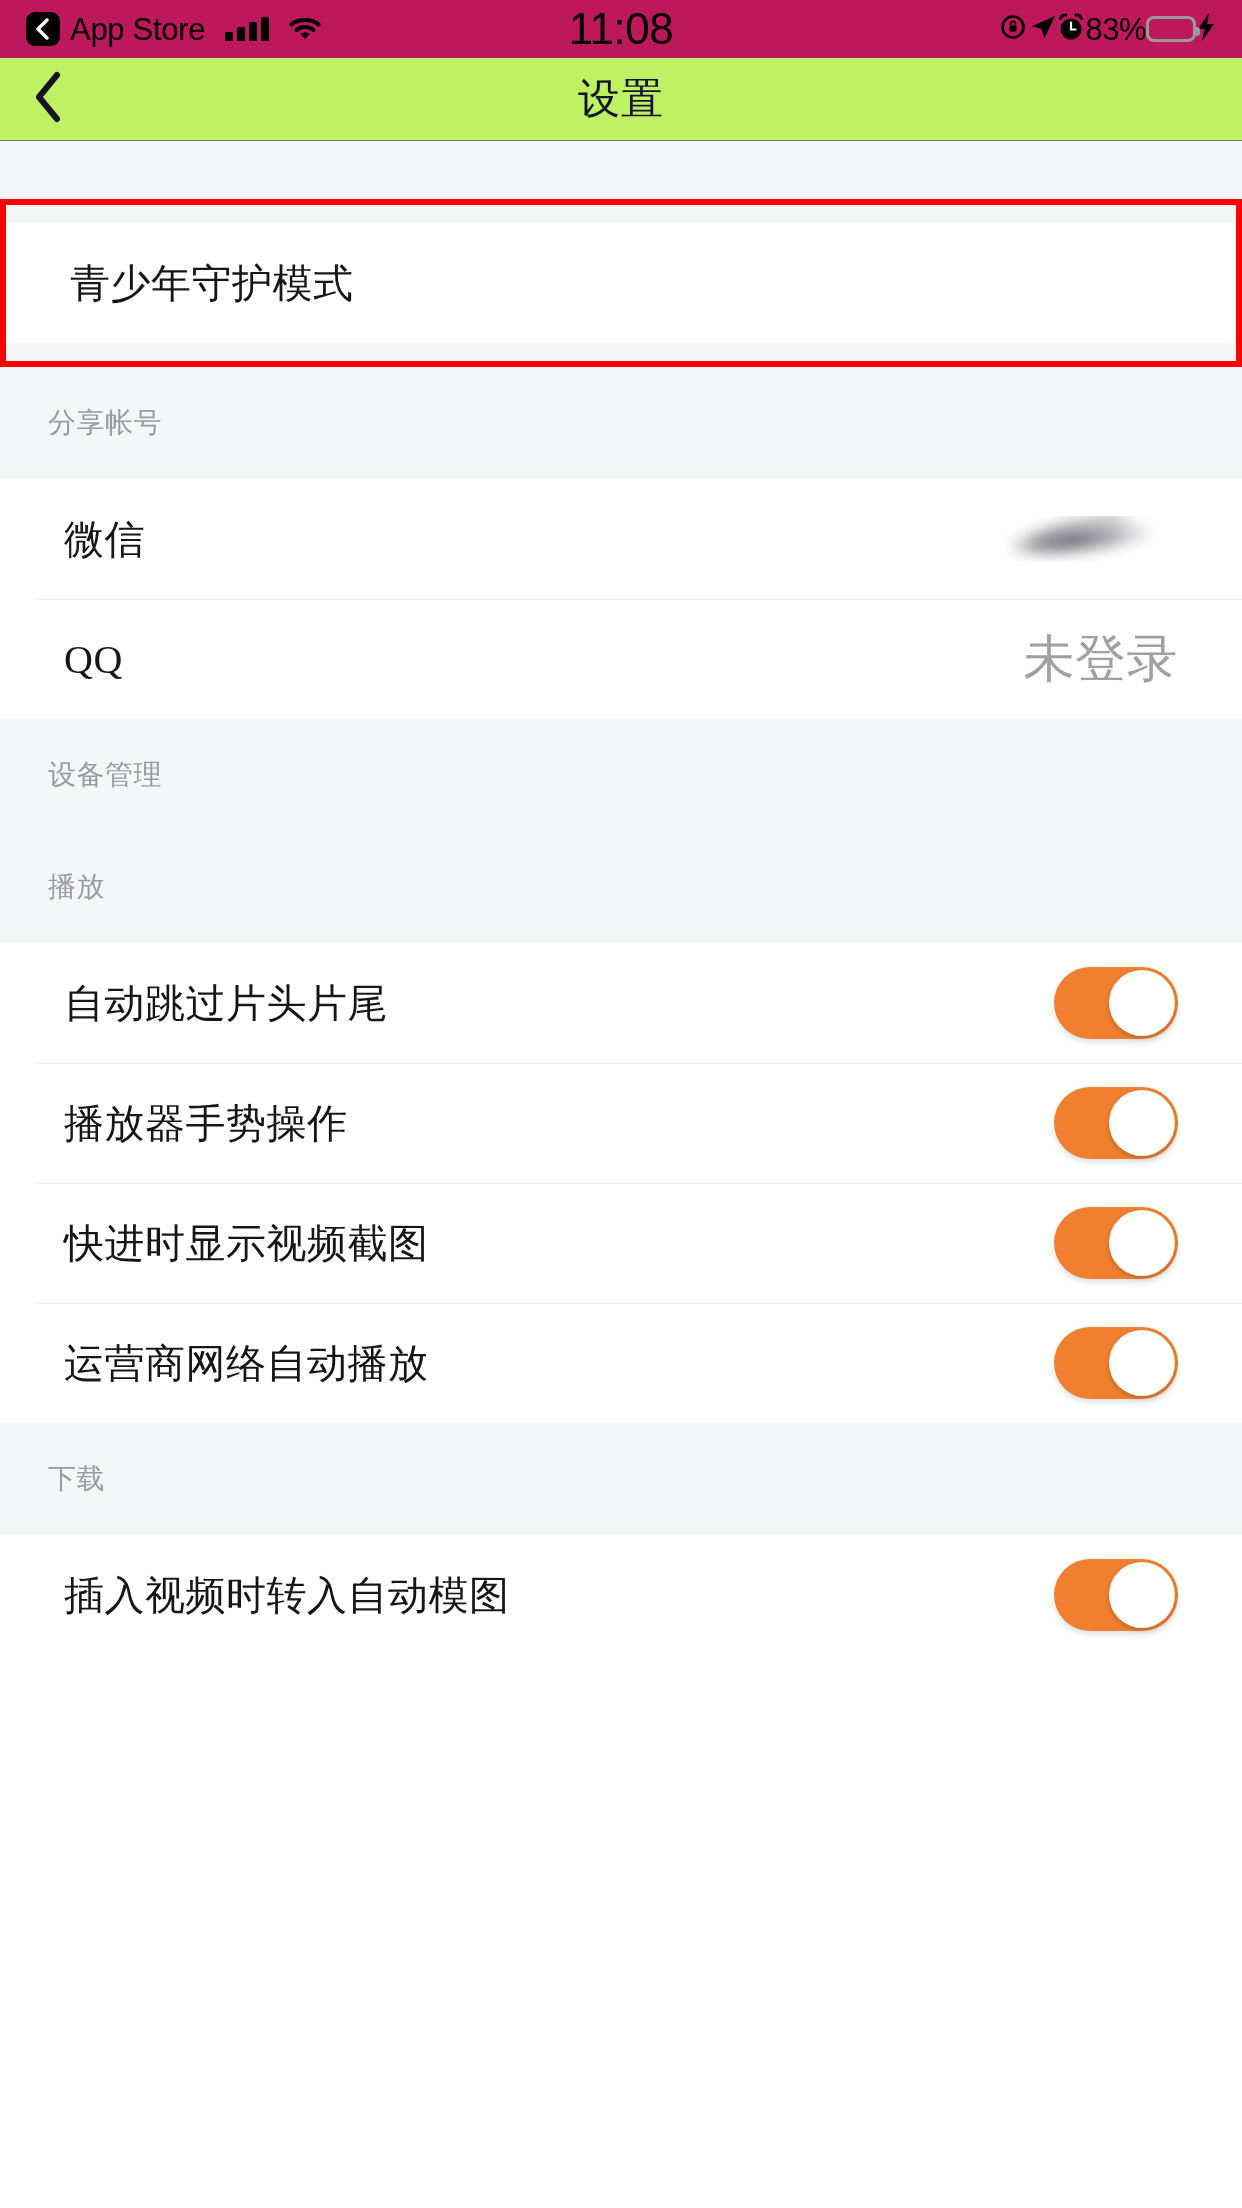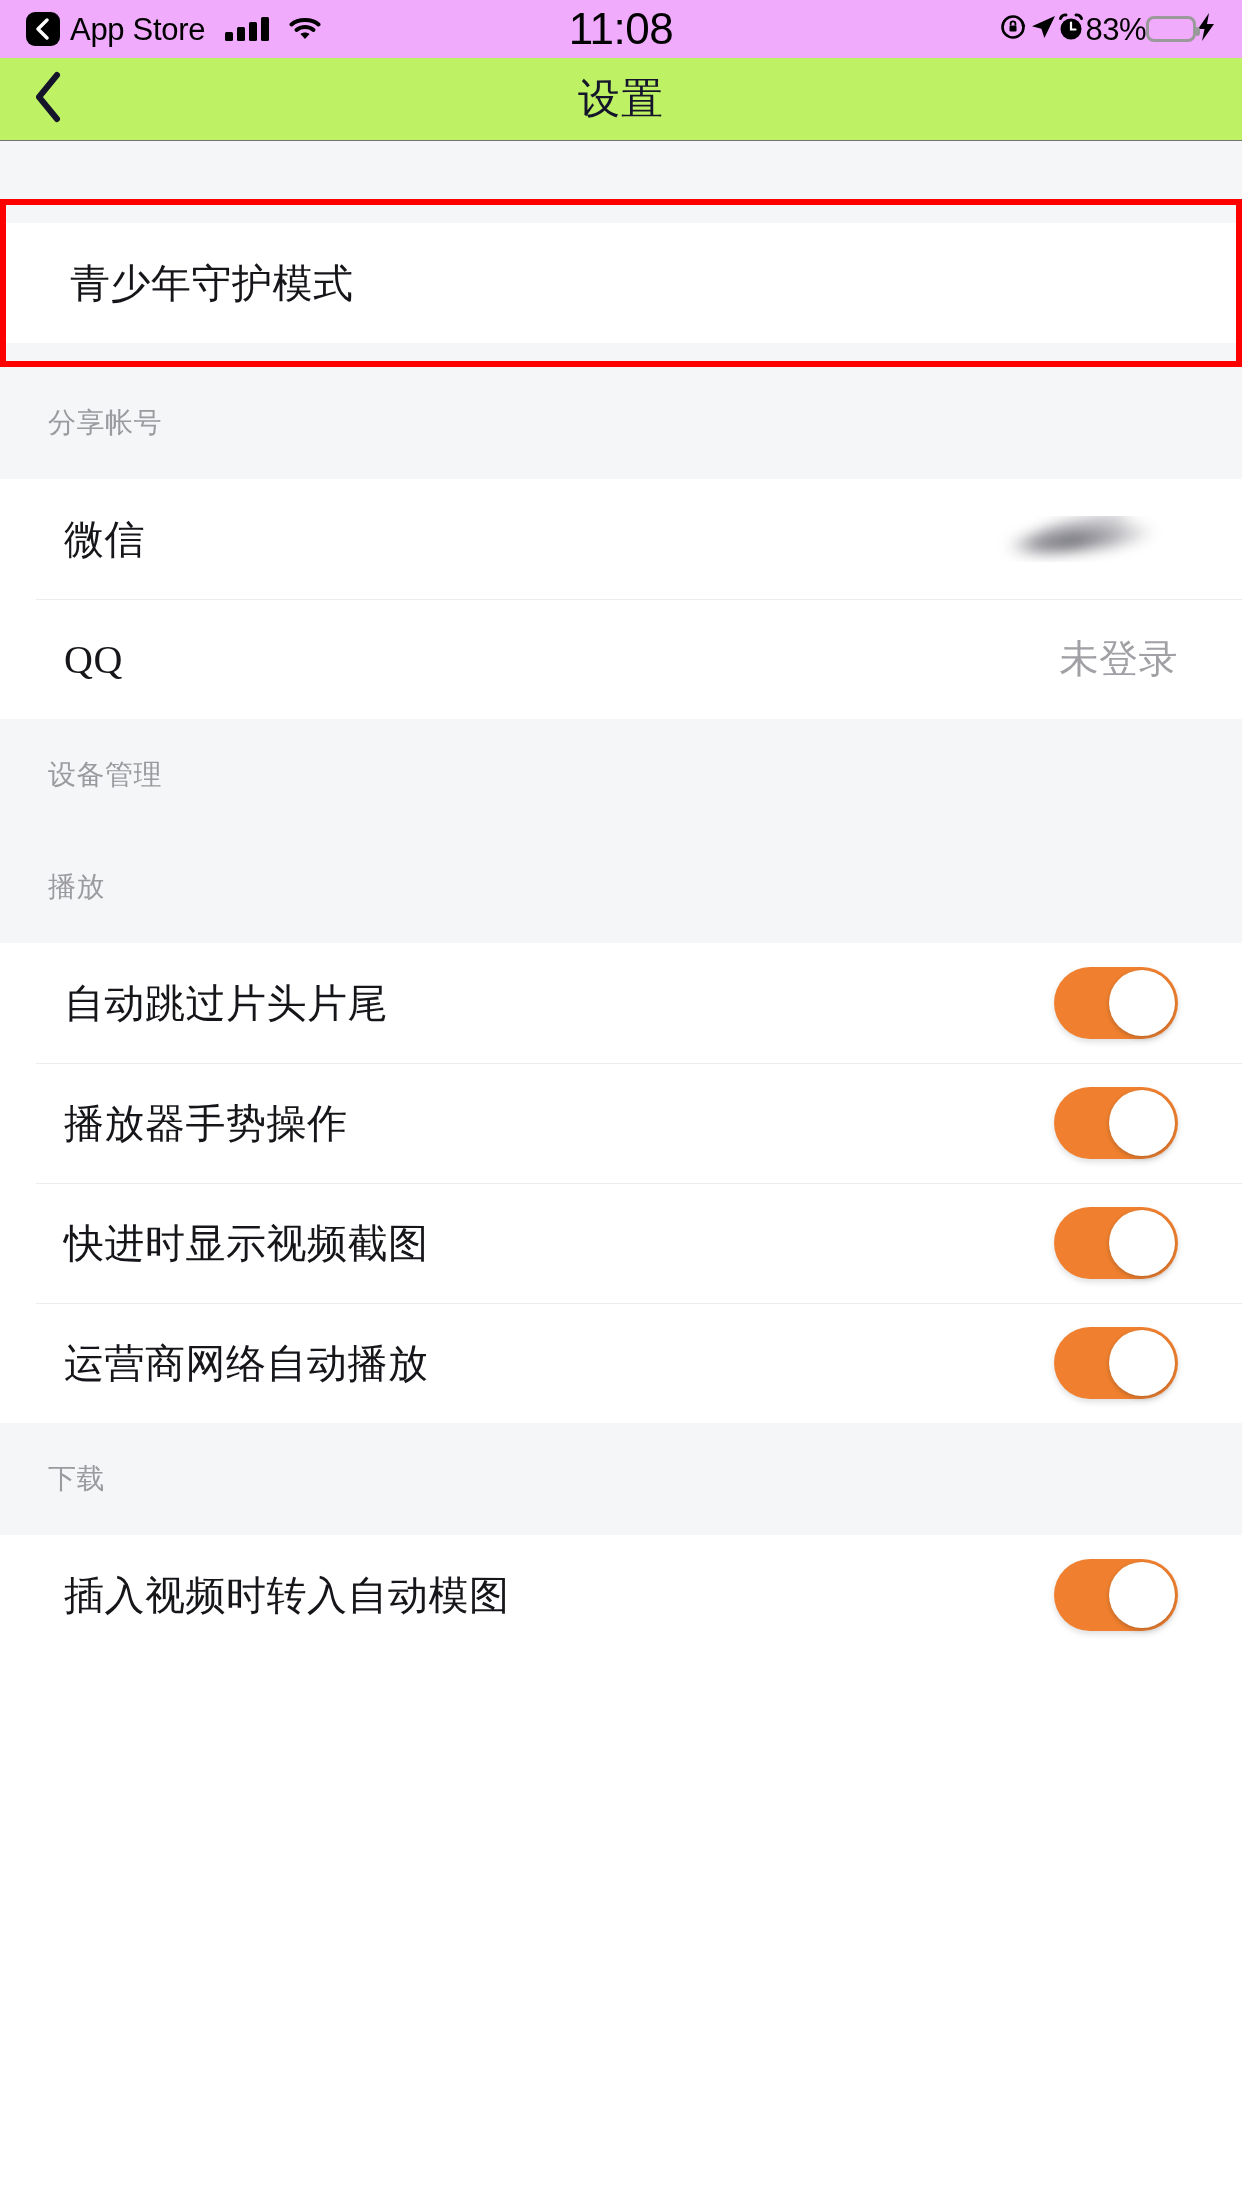--- a/index.html
+++ b/index.html
@@ -12,21 +12,21 @@
     height: 2208px;
     overflow: hidden;
     font-family: "Liberation Sans", "DejaVu Sans", sans-serif;
     -webkit-font-smoothing: antialiased;
   }
 
   
   .status-bar {
     position: relative;
     height: 58px;
-    background: #f0abfc;
+    background: #be185d;
     display: flex;
     align-items: center;
     padding: 16px 26px;
     box-sizing: border-box;
   }
   .sb-left {
     display: flex;
     align-items: center;
     gap: 10px;
   }
@@ -190,21 +190,21 @@
     height: 1px;
     background: #ececee;
   }
   .row-label {
     font-size: 40px;
     color: #16161a;
     letter-spacing: 0.5px;
   }
   .row-value {
     margin-left: auto;
-    font-size: 39px;
+    font-size: 51px;
     color: #a0a0a5;
     letter-spacing: 0.5px;
   }
   .row-value-blurred {
     margin-left: auto;
     width: 190px;
     height: 46px;
     position: relative;
     overflow: hidden;
   }

